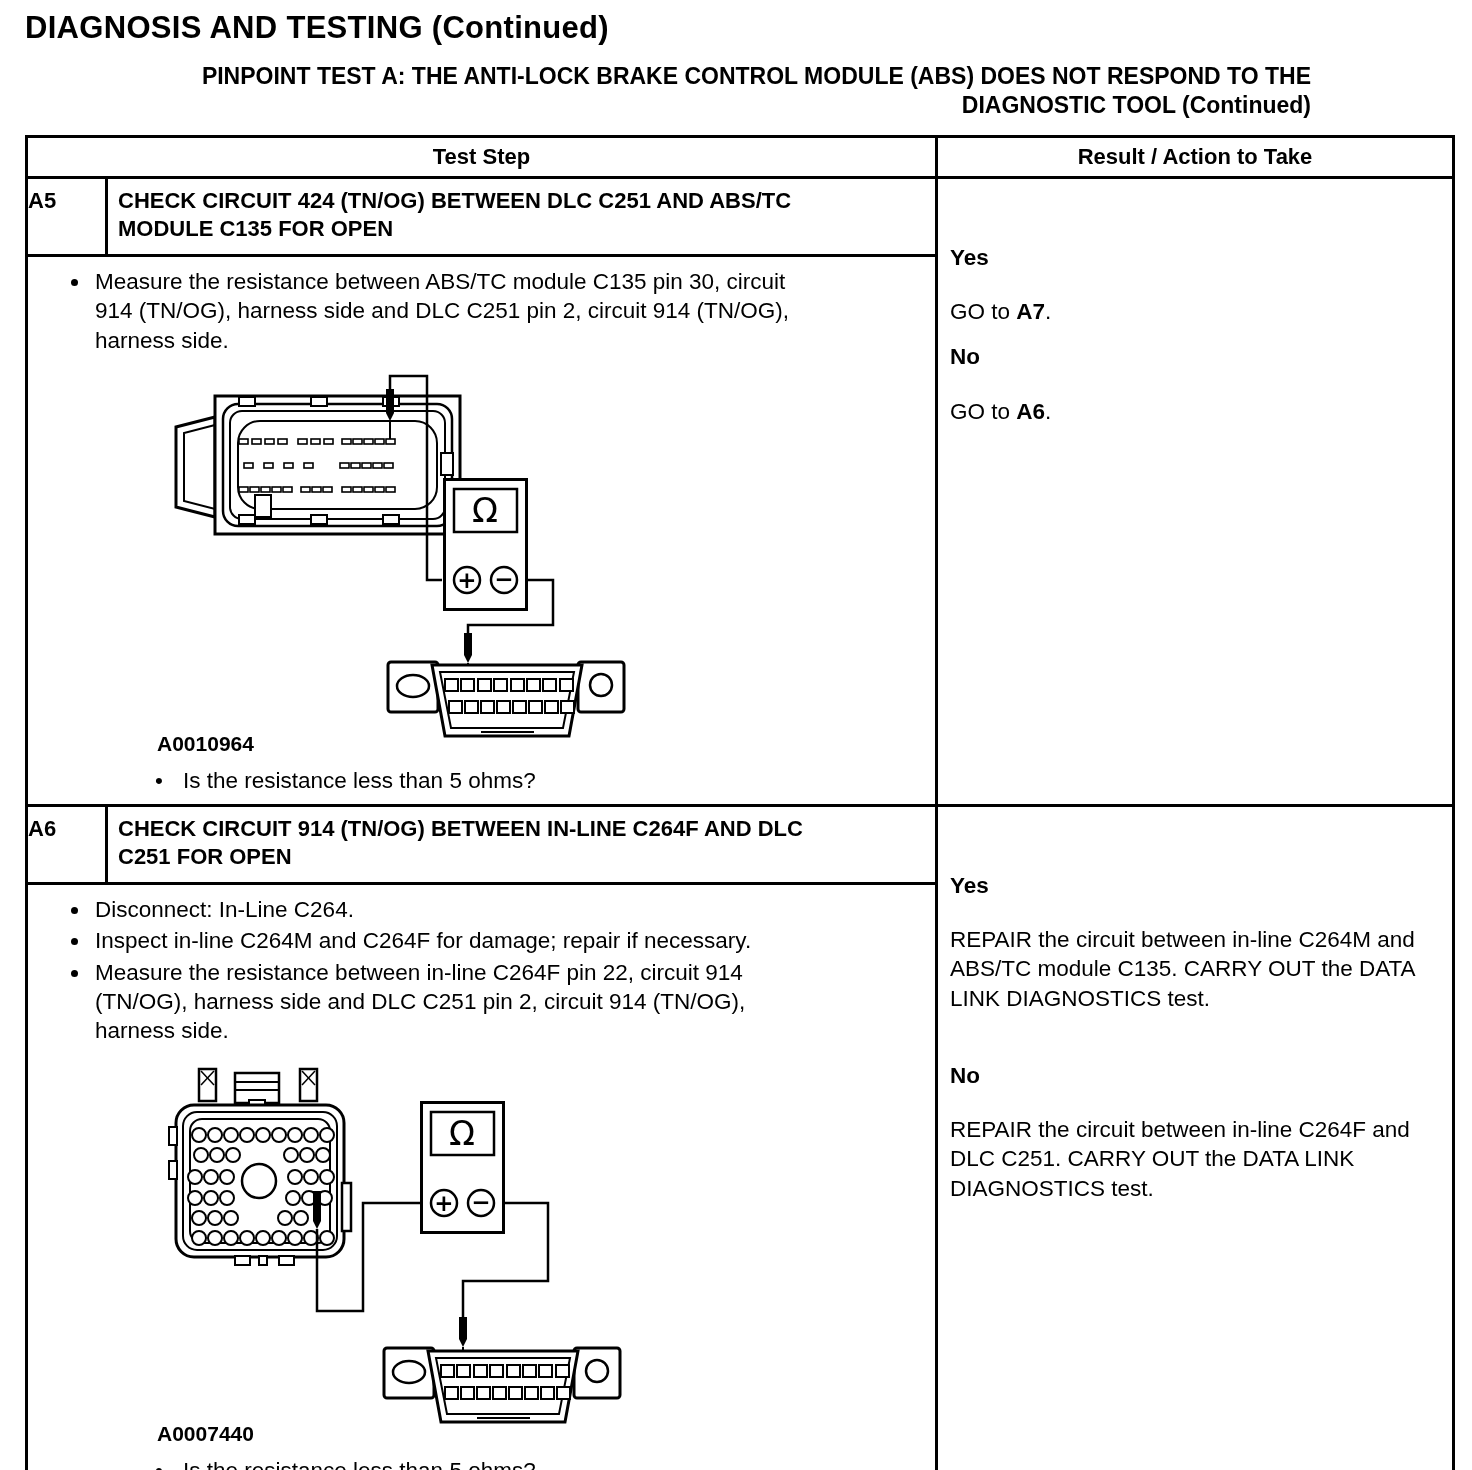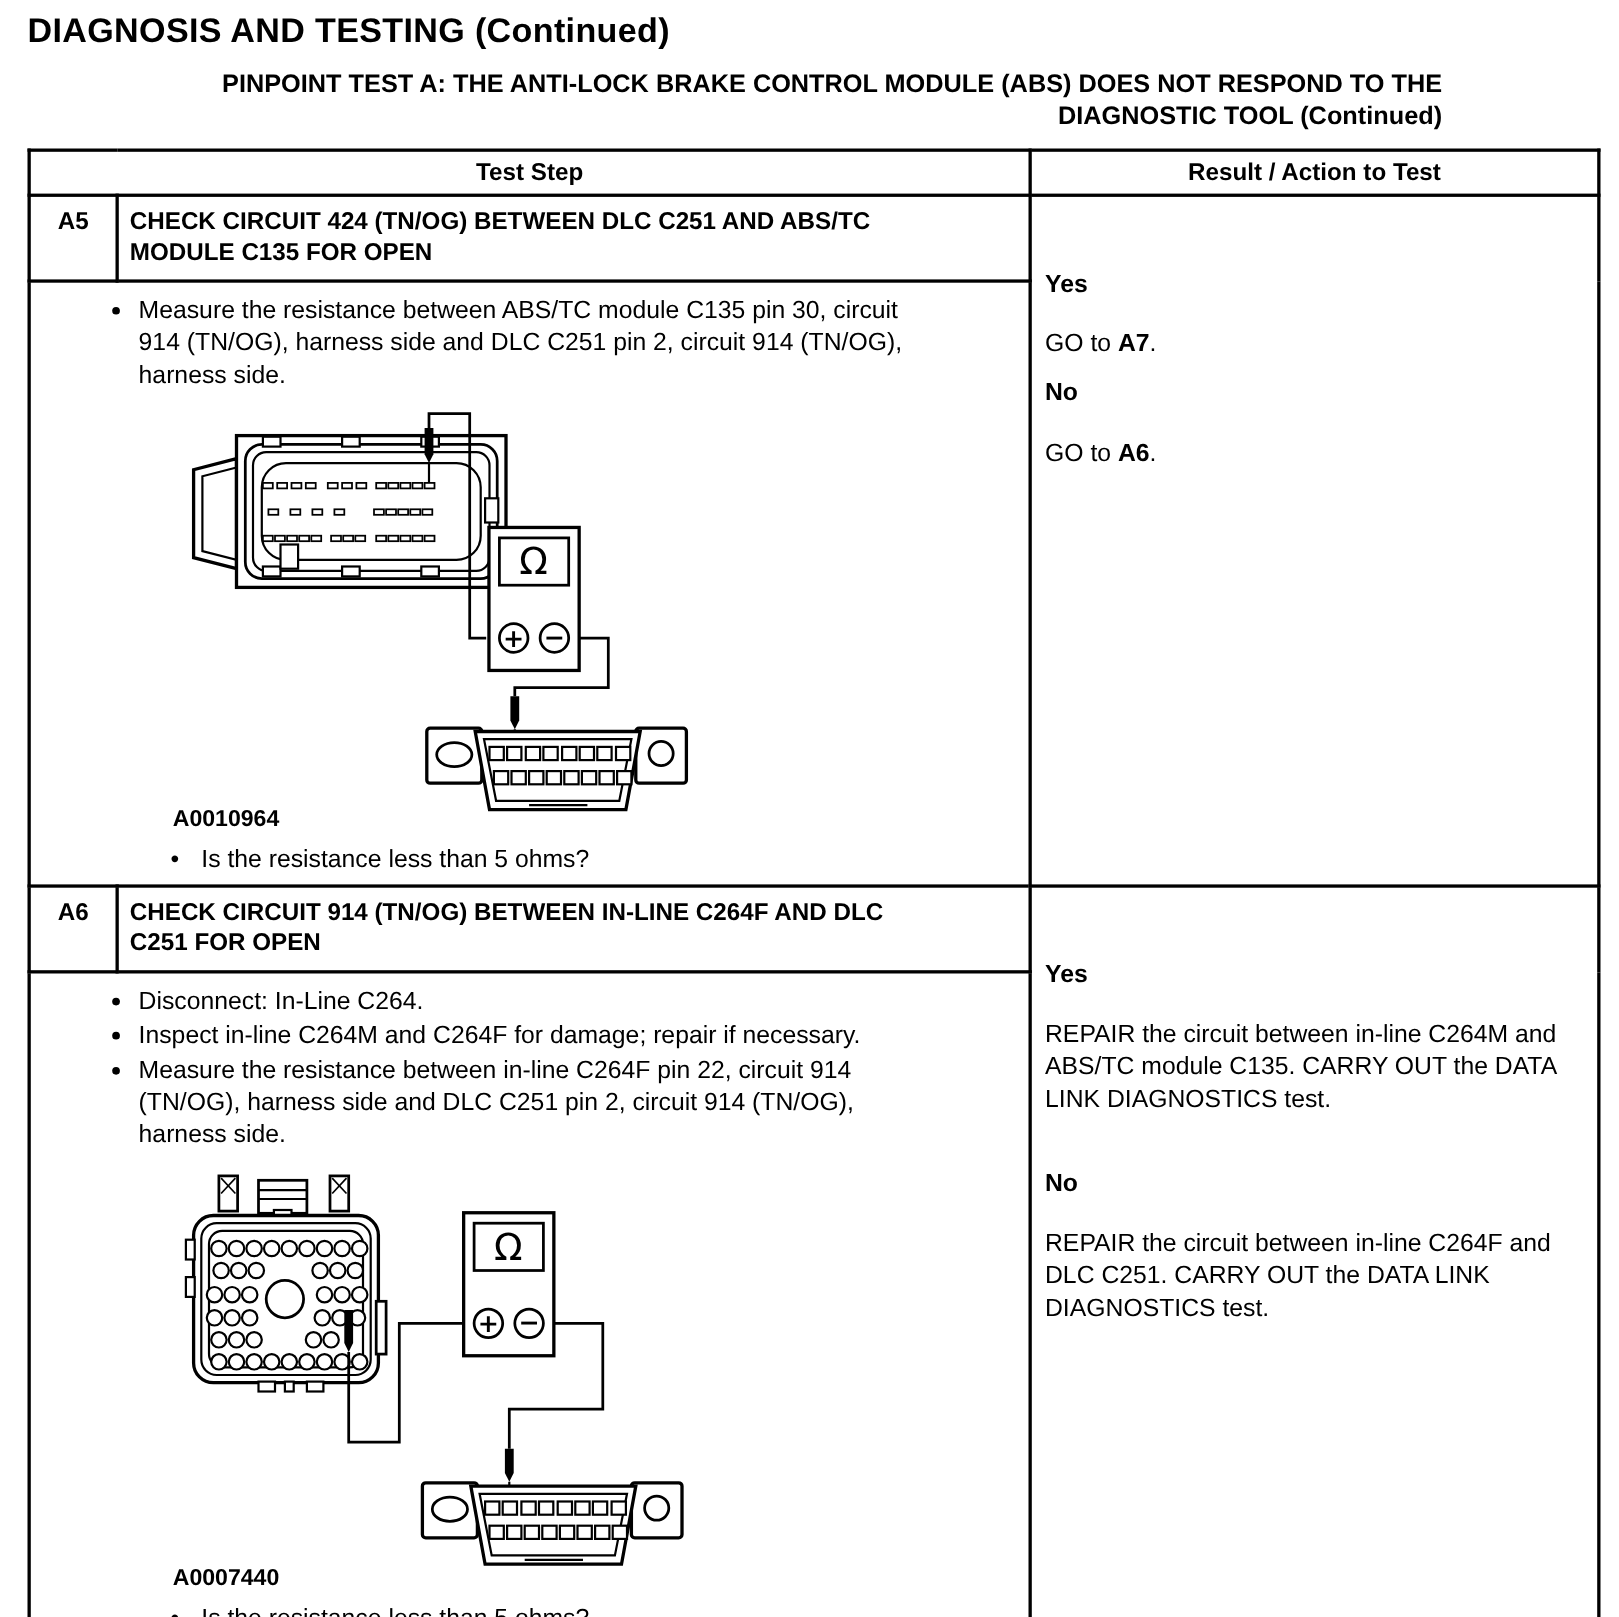--- a/index.html
+++ b/index.html
@@ -7,26 +7,26 @@
   .page { position: relative; width: 1472px; height: 1470px; background: #fff; overflow: hidden; }
   .h1 { margin: 10px 0 0 25px; font-size: 31px; font-weight: bold; letter-spacing: 0.3px; }
   .section-title { margin: 16px auto 0 auto; max-width: 1150px; text-align: right;
                    font-size: 23px; font-weight: bold; line-height: 1.28; }
   table.pinpoint { margin: 14px 0 0 25px; width: 1427px; border-collapse: collapse;
                    table-layout: fixed; border: 3px solid #000; }
   td, th { border: 3px solid #000; vertical-align: top; }
   th.left-head { width: 910px; }
   th { font-size: 22px; font-weight: bold; text-align: center; padding: 6px 4px; height: 38px; }
   col.c-id { width: 80px; } col.c-title { width: 830px; } col.c-result { width: 517px; }
-  td.step-id { text-align: center; font-size: 22px; font-weight: bold; padding-top: 9px; }
+  td.step-id { font-size: 22px; font-weight: bold; padding-top: 9px; }
   td.step-title { font-size: 22px; font-weight: bold; padding: 8px 10px 10px 10px; line-height: 1.3; }
   td.step-title .tt { max-width: 700px; display: block; }
   td.step-content { padding: 8px 0 10px 0; }
   td.a5-content { height: 535px; } td.a6-content { height: 616px; }
-  ul.bullets { list-style: disc; padding-left: 94px; margin-top: 2px; }
+  ul.bullets { list-style: disc; padding-left: 63px; margin-top: 2px; }
   ul.bullets li { font-size: 22.5px; line-height: 1.3; max-width: 720px; padding-left: 4px; margin-bottom: 2px; }
   .question { margin: 10px 0 0 127px; font-size: 22.5px; font-weight: normal; }
   .question::before { content: "•"; display: inline-block; width: 28px; }
   td.result-cell { padding: 64px 14px 10px 12px; font-size: 22.5px; line-height: 1.3; }
   .verdict { font-weight: bold; }
   .action { margin-bottom: 4px; margin-top: 25px; }
   .result-block + .result-block { margin-top: 16px; }
   .result-block.gap-lg { margin-top: 48px; }
   .action .ref { font-weight: bold; }
   .figure { display: block; margin: 8px 0 0 115px; }
@@ -87,21 +87,21 @@
 
   <table class="pinpoint">
     <colgroup>
         <col class="c-id">
         <col class="c-title">
         <col class="c-result">
       </colgroup>
     <tbody>
         <tr>
       <th class="left-head" colspan="2">Test Step</th>
-      <th>Result / Action to Test</th>
+      <th>Result / Action to Take</th>
     </tr>
 
     <tr>
       <td class="step-id">A5</td>
       <td class="step-title">
         <span class="tt">CHECK CIRCUIT 424 (TN/OG) BETWEEN DLC C251 AND ABS/TC MODULE C135 FOR OPEN</span>
       </td>
       <td class="result-cell" rowspan="2">
         <div class="result-block">
           <div class="verdict">Yes</div>

